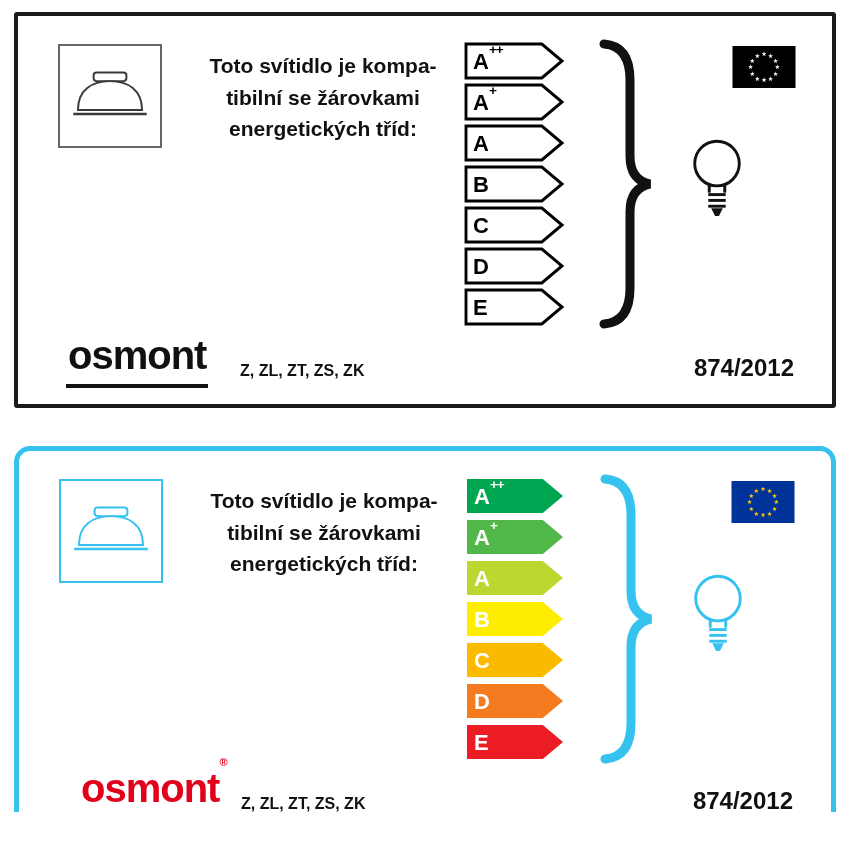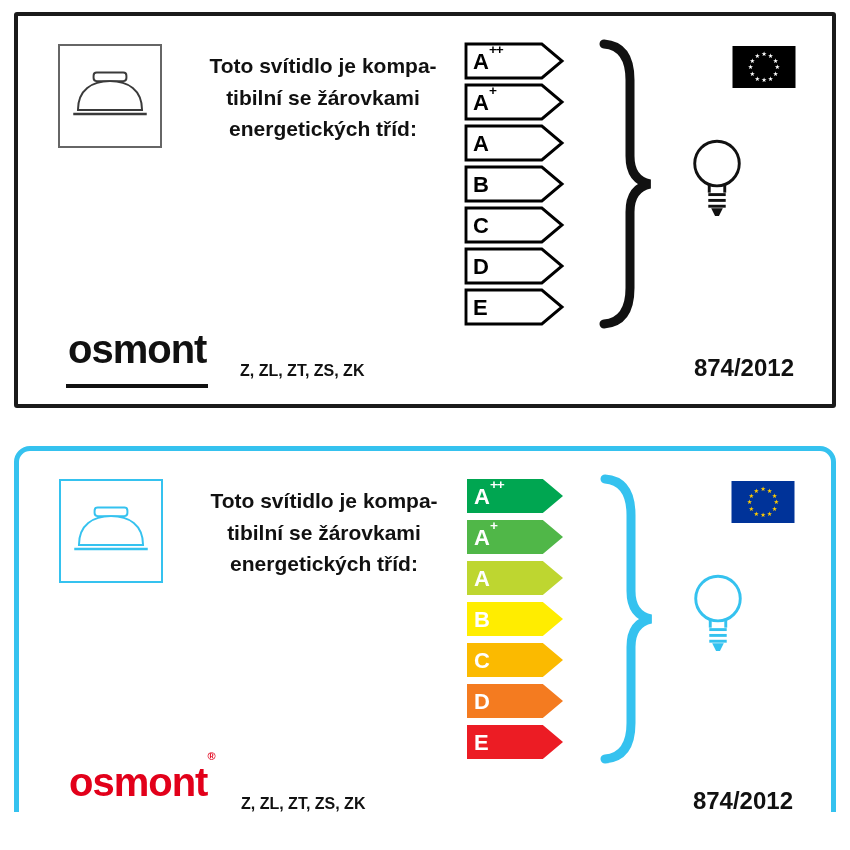--- a/index.html
+++ b/index.html
@@ -48,23 +48,23 @@
   
   .flag { position: absolute; right: 36px; top: 30px; width: 64px; height: 42px; }
   .mono  .flag .flag-bg { fill: #000000; }
   .mono  .flag .flag-stars { fill: #ffffff; }
   .color .flag .flag-bg { fill: #003399; }
   .color .flag .flag-stars { fill: #ffcc00; }
   .flag text { font-family: "DejaVu Sans", sans-serif; }
 
   
   .brand { position: absolute; left: 48px; bottom: 16px; font-weight: bold; font-size: 40px;
-           letter-spacing: -1px; line-height: 0.9; border-bottom: 4px solid currentColor; padding: 0 2px 17px 2px; }
+           letter-spacing: -1px; line-height: 0.9; border-bottom: 4px solid currentColor; padding: 0 2px 11px 2px; }
   .mono  .brand { color: #111111; }
-  .color .brand { color: #e2001a; }
+  .color .brand { color: #e2001a; margin-left: 12px; }
   .brand sup.reg { font-size: 11px; position: relative; top: -22px; letter-spacing: 0; }
 
   .models { position: absolute; left: 222px; bottom: 24px; font-weight: bold; font-size: 16px; color: #111; }
   .regulation { position: absolute; right: 38px; bottom: 22px; font-weight: bold; font-size: 24px; color: #111; }
 </style>
 </head>
 <body>
 
 <div id="canvas">
 

